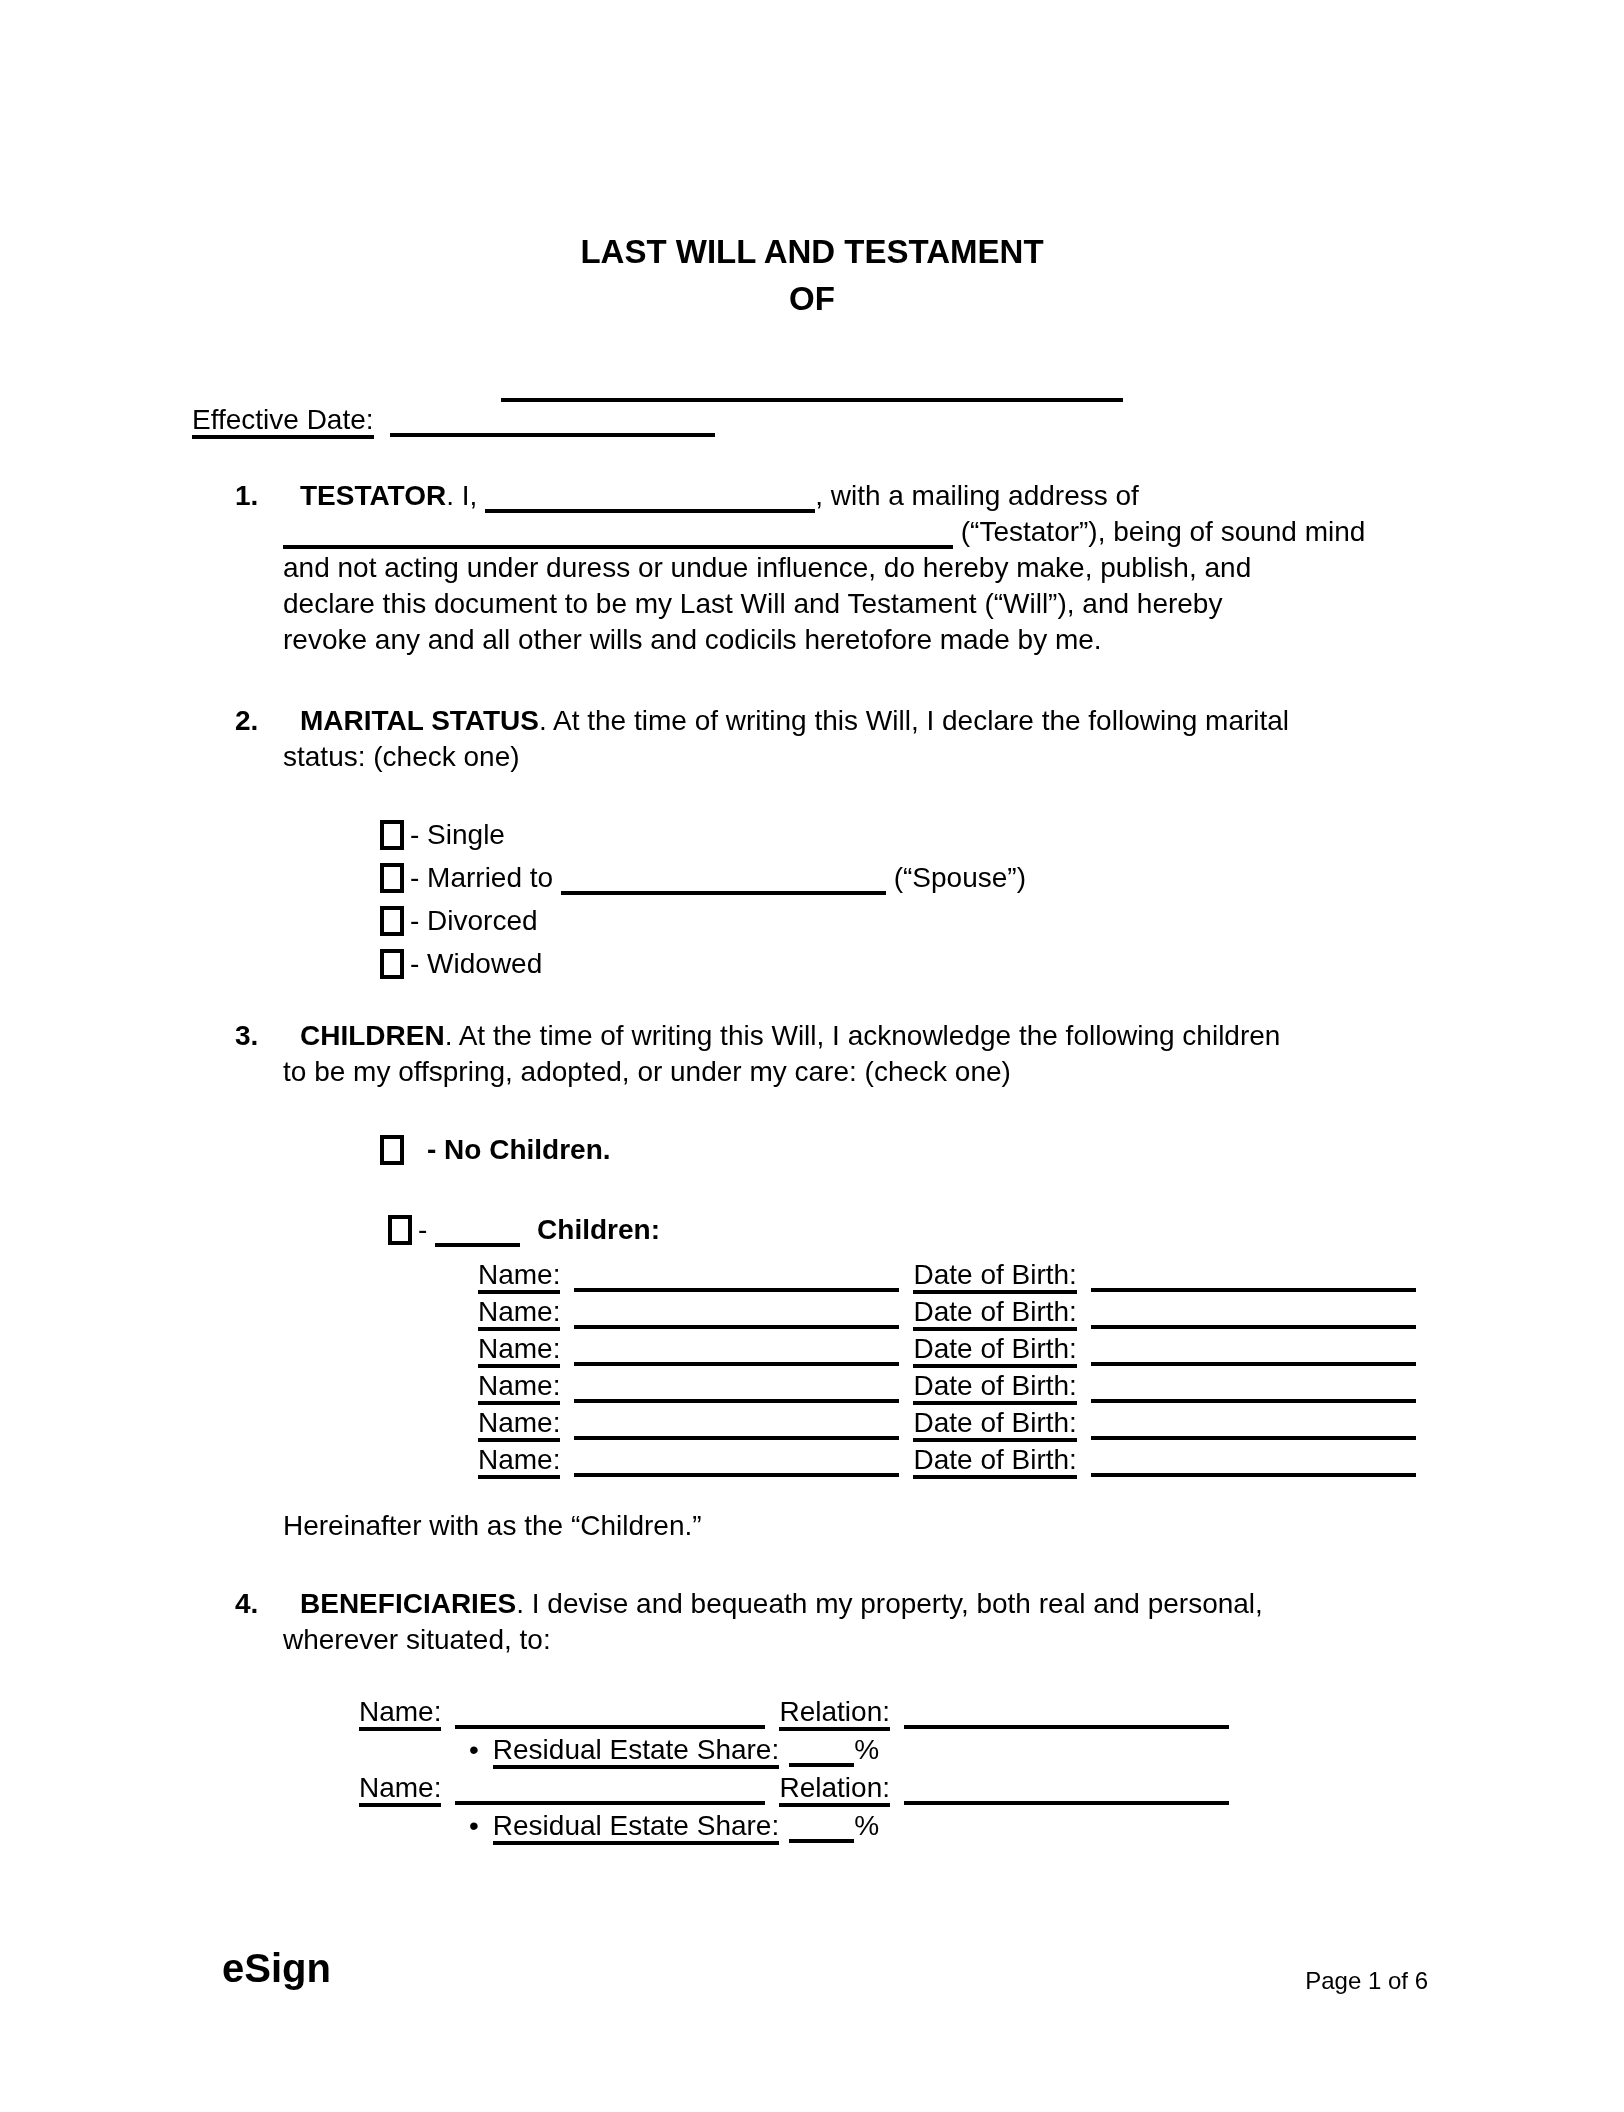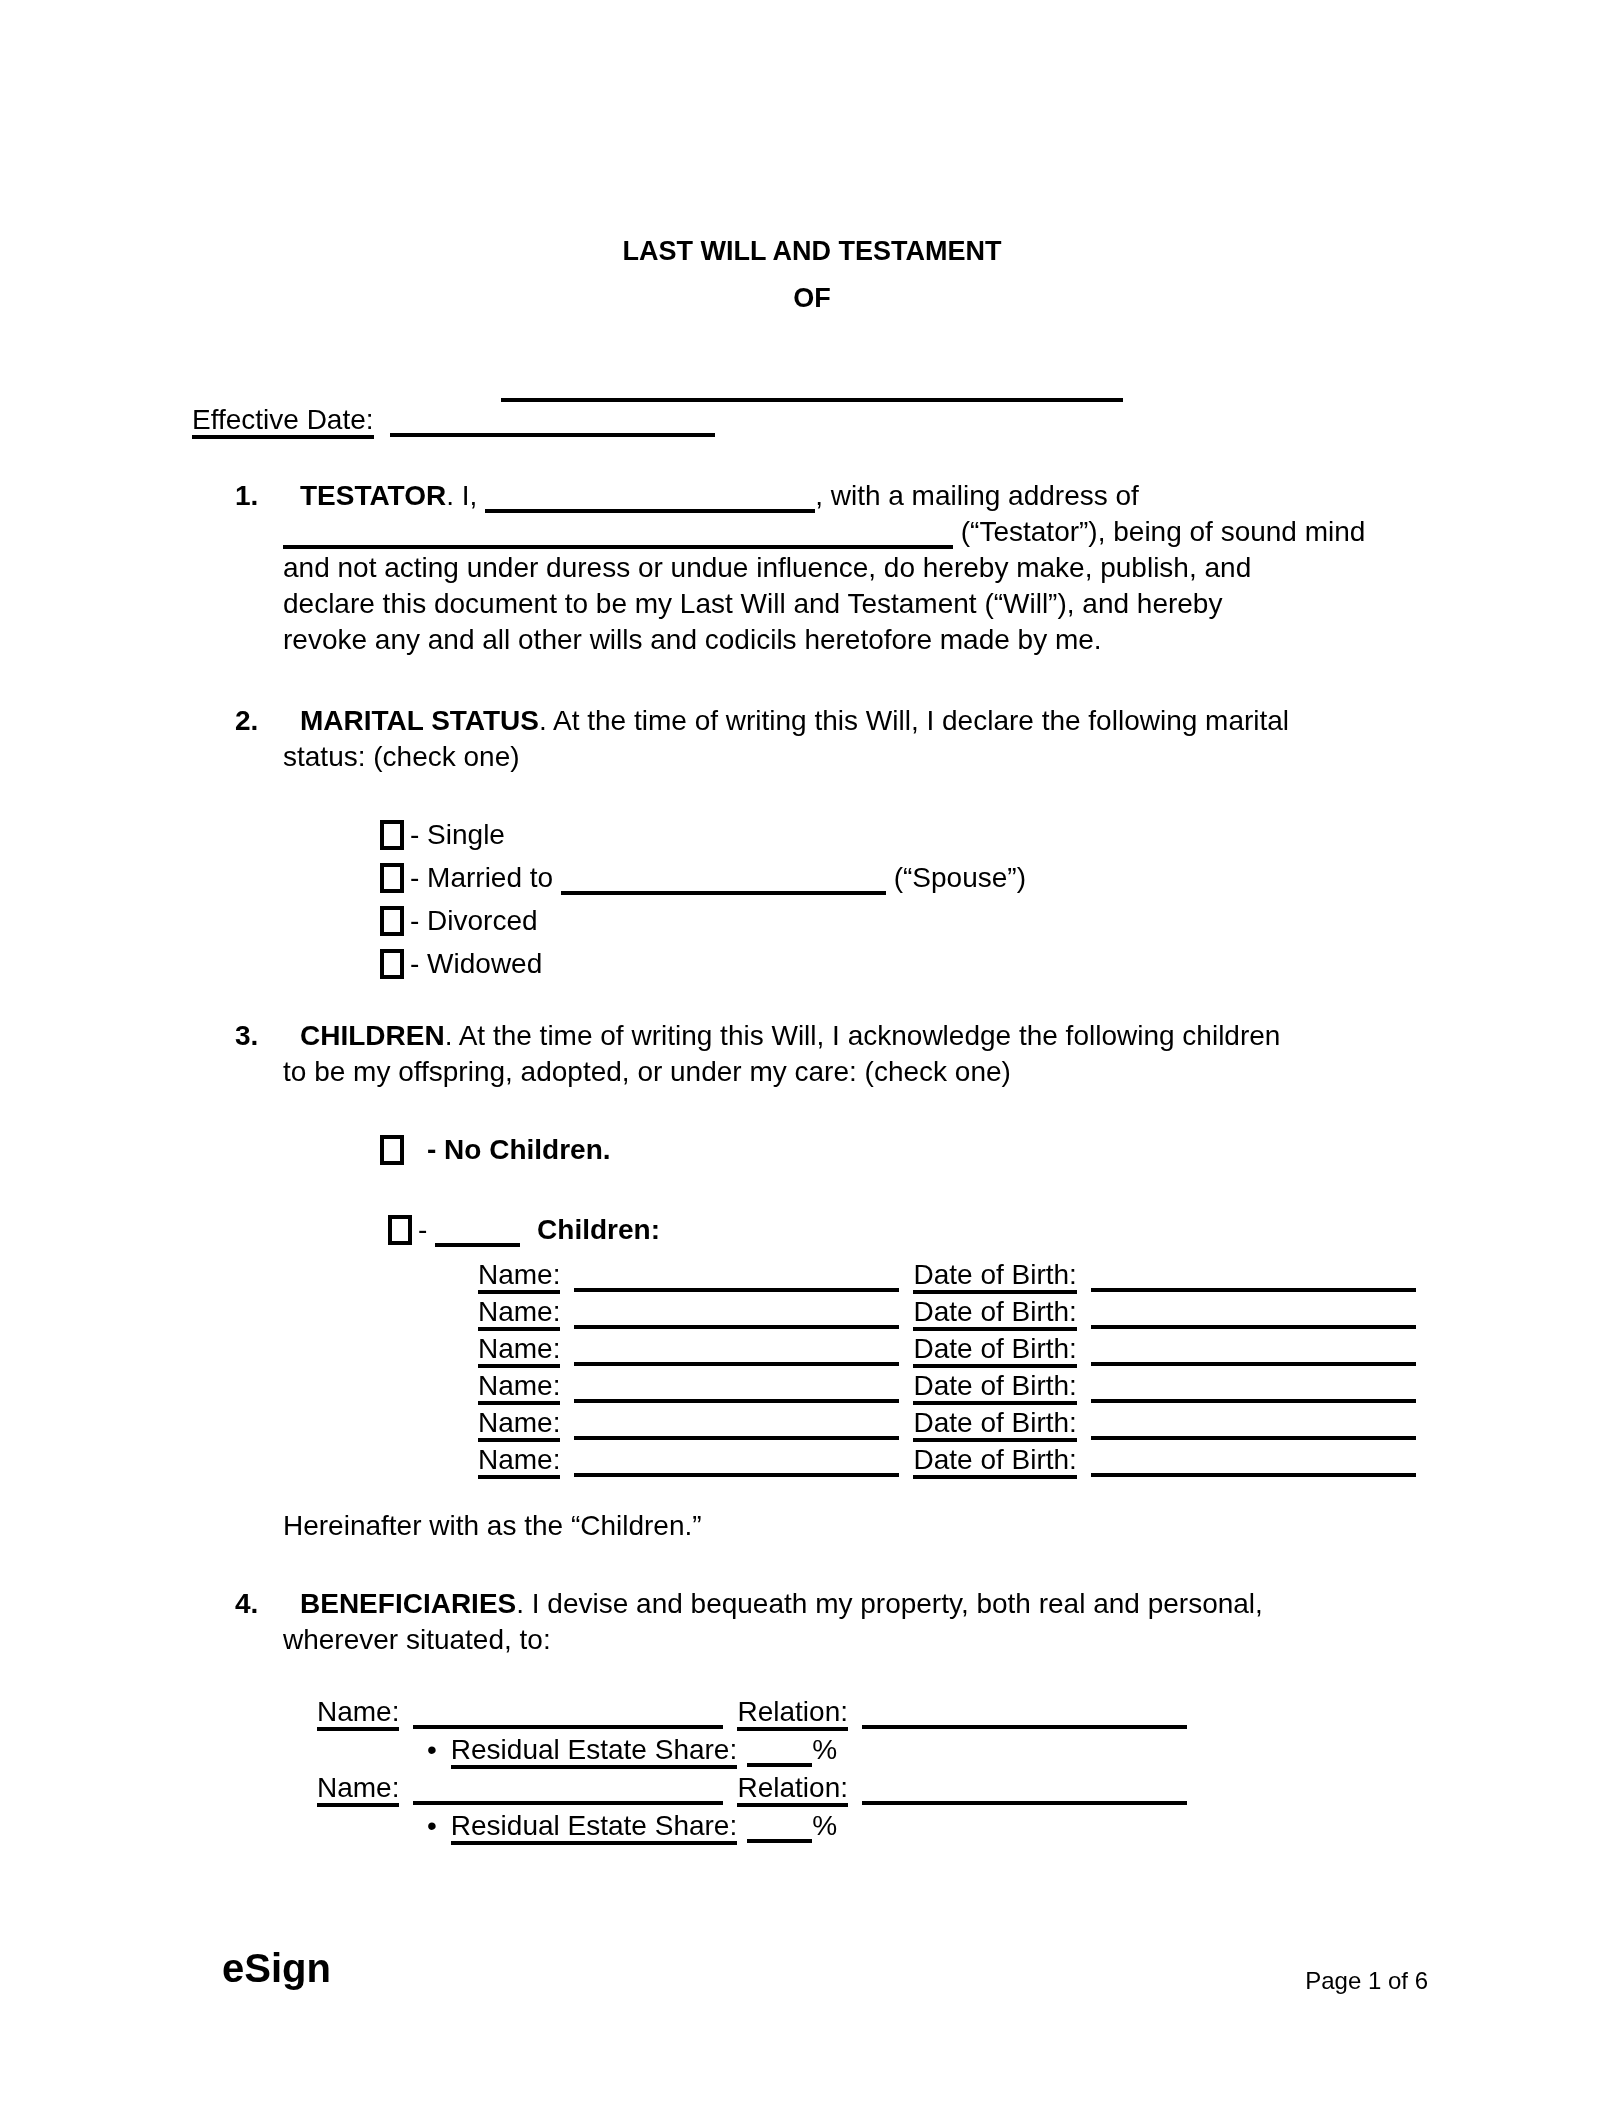--- a/index.html
+++ b/index.html
@@ -14,21 +14,21 @@
     font-size: 28px;
     line-height: 36px;
     overflow: hidden;
   }
   .content { padding: 0 192px; }
 
   .title {
     margin-top: 228px;
     text-align: center;
     font-weight: bold;
-    font-size: 27px;
+    font-size: 33px;
     line-height: 47px;
   }
 
   .name-line {
     margin: 76px auto 0;
     width: 622px;
     border-bottom: 4px solid #000;
     height: 0;
   }
 
@@ -77,21 +77,21 @@
   }
 
   .single-opt { margin-top: 38px; margin-left: 97px; line-height: 43px; }
   .count-opt  { margin-top: 37px; margin-left: 97px; line-height: 43px; padding-left: 8px; }
 
   .child-rows { margin-top: 5px; margin-left: 195px; }
   .child-row { line-height: 37px; white-space: nowrap; }
 
   .hereinafter { margin-top: 30px; }
 
-  .ben-entries { margin-top: 35px; margin-left: 34px; }
+  .ben-entries { margin-top: 35px; margin-left: 76px; }
   .ben-row { line-height: 38px; white-space: nowrap; }
   .ben-bullet-row { line-height: 38px; padding-left: 110px; }
   .bullet { margin-right: 14px; }
 
   .footer-brand {
     position: absolute;
     left: 222px;
     top: 1950px;
     font-weight: bold;
     font-size: 40px;

